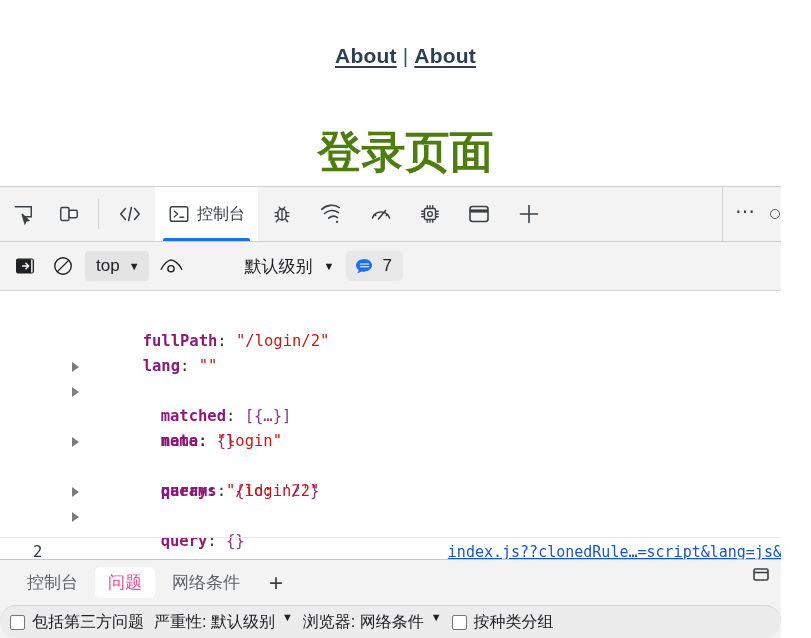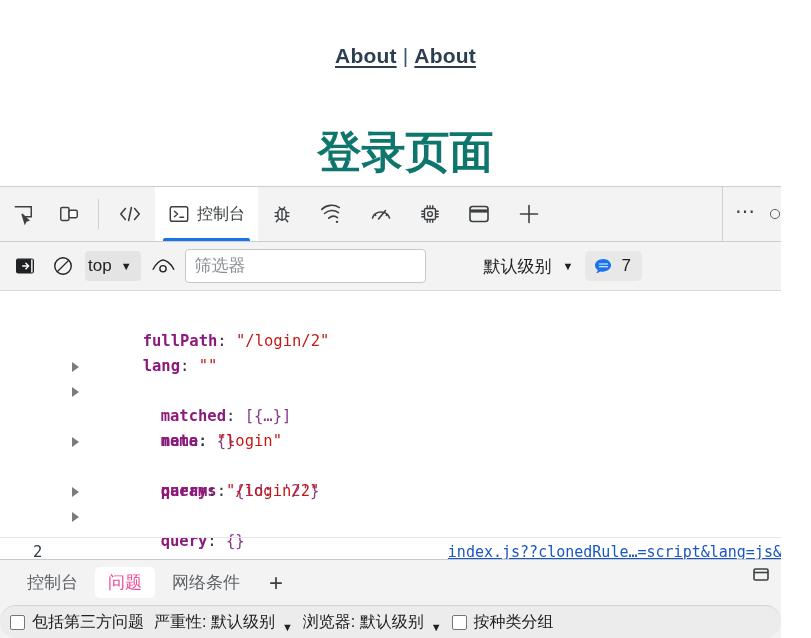--- a/index.html
+++ b/index.html
@@ -33,21 +33,21 @@
   }
   .nav .sep {
     color: #3b556e; font-weight: normal;
     padding: 0 6px; text-decoration: none;
     display: inline-block;
   }
   .page-title {
     position: absolute; left: 0; top: 128px; width: 811px;
     text-align: center;
     font-size: 44px; font-weight: bold;
-    color: #0f766e;
+    color: #4d7c0f;
     font-family: "DejaVu Sans", "Liberation Sans", sans-serif;
     line-height: 1.1;
   }
 
   
   .devtools {
     position: absolute; left: 0; top: 186px; width: 781px; height: 452px;
     background: #ffffff;
     border-top: 1px solid #cdcdcd;
     display: flex; flex-direction: column;
@@ -112,21 +112,21 @@
     padding: 0 9px;
   }
   .fb-icon {
     width: 32px; height: 32px;
     display: flex; align-items: center; justify-content: center;
     color: #3c4043; cursor: pointer; border-radius: 3px;
   }
   .ctx-select {
     display: flex; align-items: center; gap: 9px;
     background: #e4e4e4; border-radius: 4px;
-    padding: 5px 9px 5px 3px;
+    padding: 5px 9px 5px 11px;
     font-size: 17px; color: #202124;
     cursor: pointer;
     text-align: right;
   }
   .caret { font-size: 11px; line-height: 1; color: #202124; }
   .filter-input {
     flex: 0 0 206px; height: 34px;
     background: #ffffff; border: 1px solid #c8c8c8; border-radius: 4px;
     padding: 0 9px; font-size: 17px; color: #5f6368;
     font-family: "Liberation Sans", sans-serif;
@@ -229,21 +229,21 @@
     padding: 0 10px;
     font-size: 16px; color: #202124;
     overflow: hidden; white-space: nowrap; border-radius: 16px;
   }
   .cb {
     width: 15px; height: 15px;
     border: 1px solid #767676; background: #fff; border-radius: 2px;
     flex: 0 0 auto; display: inline-block;
   }
   .cbwrap { display: flex; align-items: center; gap: 7px; cursor: pointer; }
-  .dsel { display: flex; align-items: flex-end; gap: 7px; cursor: pointer; }
+  .dsel { display: flex; align-items: flex-start; gap: 7px; cursor: pointer; }
 
   svg { display: block; }
 </style>
 </head>
 <body>
 
 <div id="app">
 
   <div class="page-region">
     <div class="nav">
@@ -380,21 +380,20 @@
       <div class="ctx-select">
         <span>top</span>
         <span class="caret">▼</span>
       </div>
       <div class="fb-icon">
         <svg width="24" height="18" viewBox="0 0 26 18" fill="none" stroke="#202124" stroke-width="1.5">
           <path d="M2 13c3.2-7 8.5-10.5 11-10.5S21.8 6 25 13"></path>
           <circle cx="13" cy="12" r="3.4"></circle>
         </svg>
       </div>
-      <input class="filter-input" placeholder="筛选器" style="">
       <div class="level-select">
         <span>默认级别</span>
         <span class="caret">▼</span>
       </div>
       <div class="msg-badge">
         <span>
           <svg width="19" height="17" viewBox="0 0 20 18" fill="#1a73e8">
             <path d="M10 1C5 1 1 4 1 7.8c0 2 1.1 3.8 2.9 5-.2 1.3-.9 2.4-1.6 3.2 1.7-.2 3.3-.9 4.4-1.8.7.2 1.5.3 2.3.3 5 0 9-3 9-6.7C18 4 14 1 10 1z"></path>
             <path d="M5.6 6.4h8.8M5.6 9.2h8.8" stroke="#fff" stroke-width="1.1" stroke-linecap="round"></path>
           </svg>
@@ -473,21 +472,21 @@
       <div class="drawer-filters">
         <label class="cbwrap">
           <span class="cb"></span>
           <span>包括第三方问题</span>
         </label>
         <span class="dsel">
           <span>严重性: 默认级别</span>
           <span class="caret">▼</span>
         </span>
         <span class="dsel">
-          <span>浏览器: 默认级别</span>
+          <span>浏览器: 网络条件</span>
           <span class="caret">▼</span>
         </span>
         <label class="cbwrap">
           <span class="cb"></span>
           <span>按种类分组</span>
         </label>
       </div>
     </div>
 
   </div>

